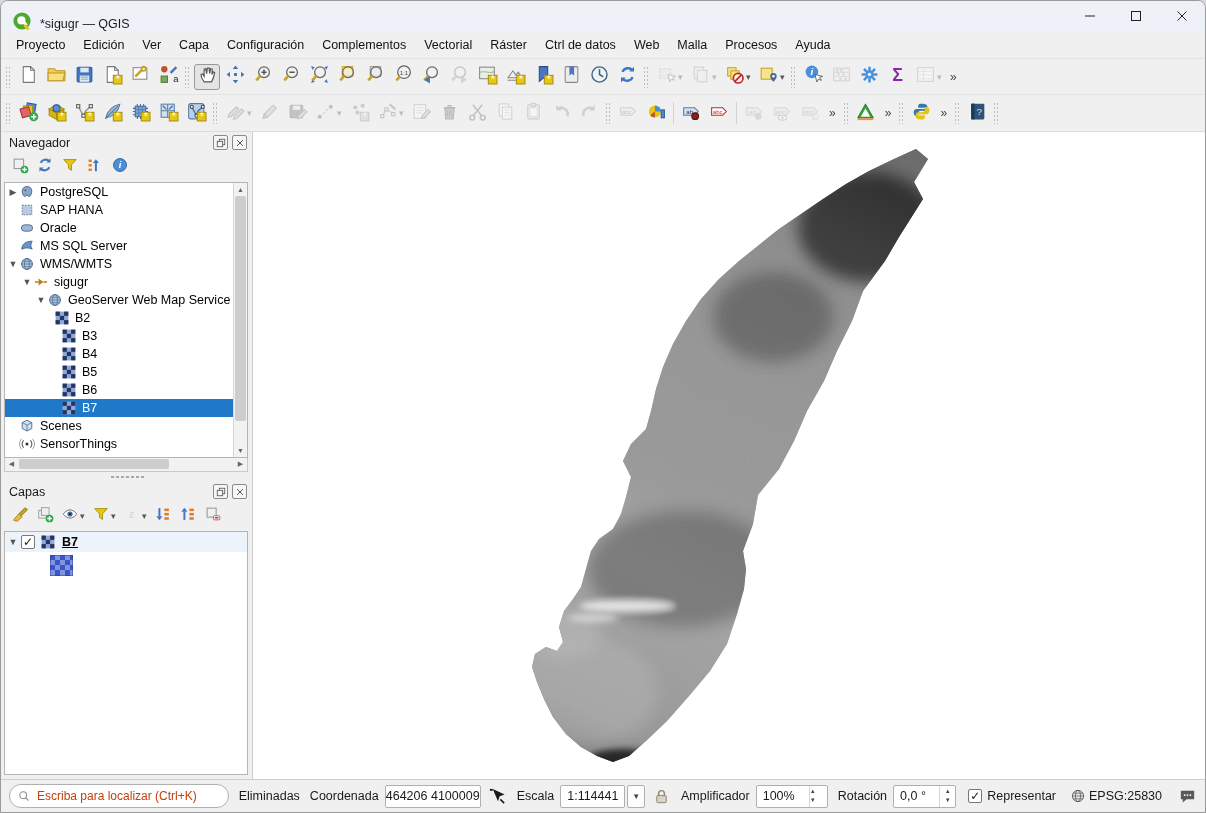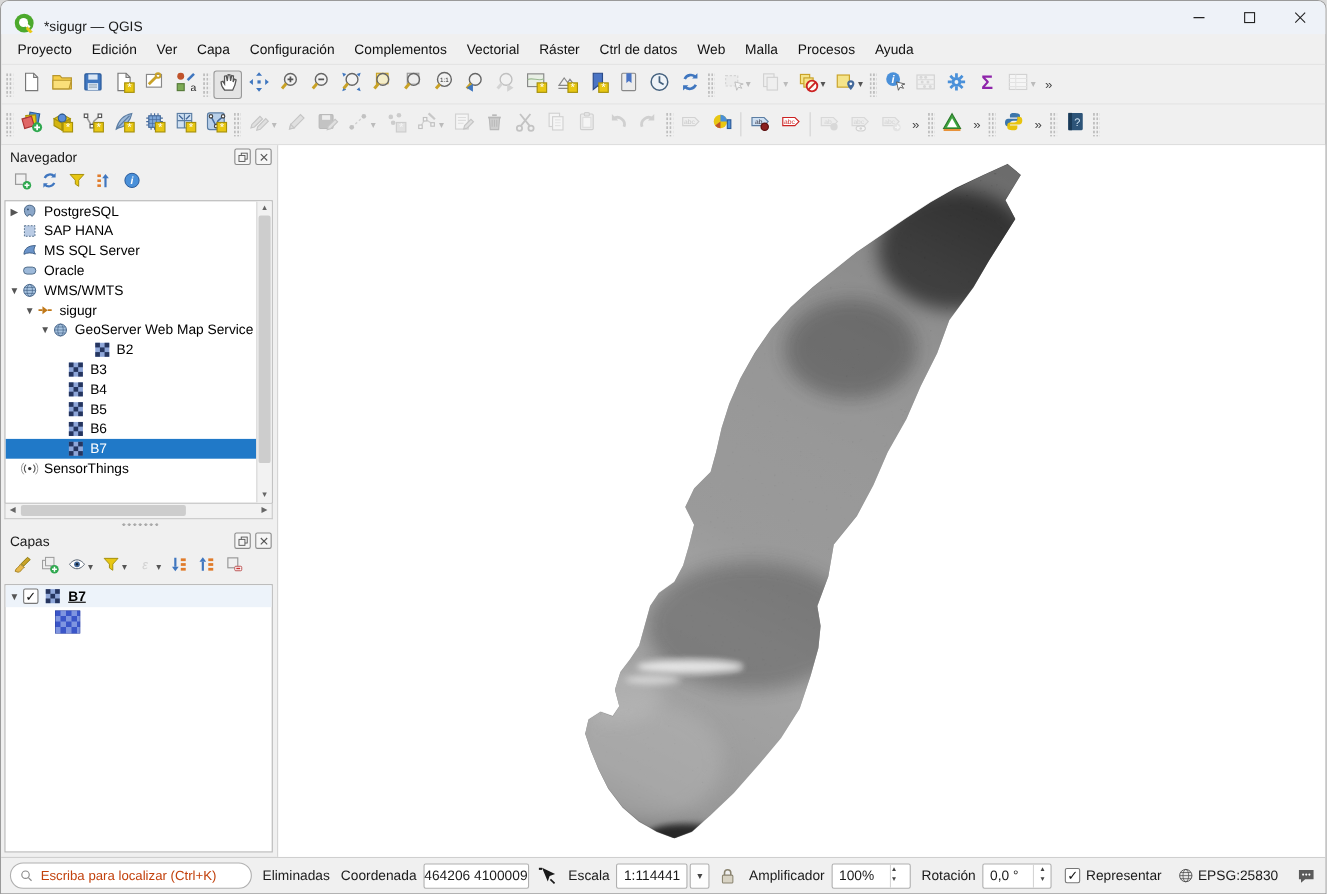--- a/index.html
+++ b/index.html
@@ -814,30 +814,30 @@
             <div class="trow" style="padding-left: 2px;">
               <span class="exp"></span>
               <span class="ticon"><svg viewBox="0 0 20 20">
                   <rect x="4" y="4" width="12" height="12" fill="#b9cbe4" stroke="#44617e" stroke-dasharray="2 1.6"></rect>
                 </svg></span>
               <span>SAP HANA</span>
             </div>
             <div class="trow" style="padding-left: 2px;">
               <span class="exp"></span>
               <span class="ticon"><svg viewBox="0 0 20 20">
-                  <path d="M3.5 14C3.5 7.5 8.5 4 16.5 4c-2.2 3.8-2.2 6.8 0 9.8-4.3-2-9.4-1.8-13 .2z" fill="#6b94c9" stroke="#39597f"></path>
-                </svg></span>
-              <span>MS SQL Server</span>
+                  <rect x="3" y="6" width="14" height="8" rx="4" fill="#9db9d9" stroke="#44617e"></rect>
+                </svg></span>
+              <span>Oracle</span>
             </div>
             <div class="trow" style="padding-left: 2px;">
               <span class="exp"></span>
               <span class="ticon"><svg viewBox="0 0 20 20">
-                  <rect x="3" y="6" width="14" height="8" rx="4" fill="#9db9d9" stroke="#44617e"></rect>
-                </svg></span>
-              <span>Oracle</span>
+                  <path d="M3.5 14C3.5 7.5 8.5 4 16.5 4c-2.2 3.8-2.2 6.8 0 9.8-4.3-2-9.4-1.8-13 .2z" fill="#6b94c9" stroke="#39597f"></path>
+                </svg></span>
+              <span>MS SQL Server</span>
             </div>
             <div class="trow" style="padding-left: 2px;">
               <span class="exp">▼</span>
               <span class="ticon"><svg viewBox="0 0 20 20">
                   <circle cx="10" cy="10" r="6.8" fill="#a8c4e0" stroke="#39597f"></circle>
                   <ellipse cx="10" cy="10" rx="3.1" ry="6.8" fill="none" stroke="#39597f" stroke-width=".7"></ellipse>
                   <path d="M3.2 10h13.6M4.4 6.6h11.2M4.4 13.4h11.2" stroke="#39597f" stroke-width=".7"></path>
                 </svg></span>
               <span>WMS/WMTS</span>
             </div>
@@ -851,21 +851,21 @@
             </div>
             <div class="trow" style="padding-left: 30px;">
               <span class="exp">▼</span>
               <span class="ticon"><svg viewBox="0 0 20 20">
                   <circle cx="10" cy="10" r="6.8" fill="#a8c4e0" stroke="#39597f"></circle>
                   <ellipse cx="10" cy="10" rx="3.1" ry="6.8" fill="none" stroke="#39597f" stroke-width=".7"></ellipse>
                   <path d="M3.2 10h13.6M4.4 6.6h11.2M4.4 13.4h11.2" stroke="#39597f" stroke-width=".7"></path>
                 </svg></span>
               <span>GeoServer Web Map Service</span>
             </div>
-            <div class="trow" style="padding-left: 68px;">
+            <div class="trow" style="padding-left: 37px;">
               <span class="exp"></span>
               <span class="ticon"><svg viewBox="0 0 20 20">
                   <rect x="2" y="2" width="16" height="16" fill="#8fa7d9"></rect>
                   <g fill="#25355f">
                     <rect x="2" y="2" width="5.3" height="5.3"></rect>
                     <rect x="12.6" y="2" width="5.3" height="5.3"></rect>
                     <rect x="7.3" y="7.3" width="5.3" height="5.3"></rect>
                     <rect x="2" y="12.6" width="5.3" height="5.3"></rect>
                     <rect x="12.6" y="12.6" width="5.3" height="5.3"></rect>
                   </g>
@@ -934,20 +934,28 @@
                   <rect x="2" y="2" width="16" height="16" fill="#8fa7d9"></rect>
                   <g fill="#25355f">
                     <rect x="2" y="2" width="5.3" height="5.3"></rect>
                     <rect x="12.6" y="2" width="5.3" height="5.3"></rect>
                     <rect x="7.3" y="7.3" width="5.3" height="5.3"></rect>
                     <rect x="2" y="12.6" width="5.3" height="5.3"></rect>
                     <rect x="12.6" y="12.6" width="5.3" height="5.3"></rect>
                   </g>
                 </svg></span>
               <span>B7</span>
+            </div>
+            <div class="trow" style="padding-left: 2px;">
+              <span class="exp"></span>
+              <span class="ticon"><svg viewBox="0 0 20 20">
+                  <path d="M10 2.8l6 3v7.4l-6 3-6-3V5.8z" fill="#cfe0f2" stroke="#39597f"></path>
+                  <path d="M10 8.8v7.4M4 5.8l6 3 6-3" fill="none" stroke="#39597f" stroke-width=".8"></path>
+                </svg></span>
+              <span>Scenes</span>
             </div>
             <div class="trow" style="padding-left: 2px;">
               <span class="exp"></span>
               <span class="ticon"><svg viewBox="0 0 20 20">
                   <circle cx="10" cy="10" r="1.9" fill="#333"></circle>
                   <path d="M5.8 5.5a6.3 6.3 0 0 0 0 9M14.2 5.5a6.3 6.3 0 0 1 0 9" fill="none" stroke="#555" stroke-width="1.3"></path>
                   <path d="M3.2 3.5a9.5 9.5 0 0 0 0 13M16.8 3.5a9.5 9.5 0 0 1 0 13" fill="none" stroke="#888" stroke-width="1"></path>
                 </svg></span>
               <span>SensorThings</span>
             </div>

